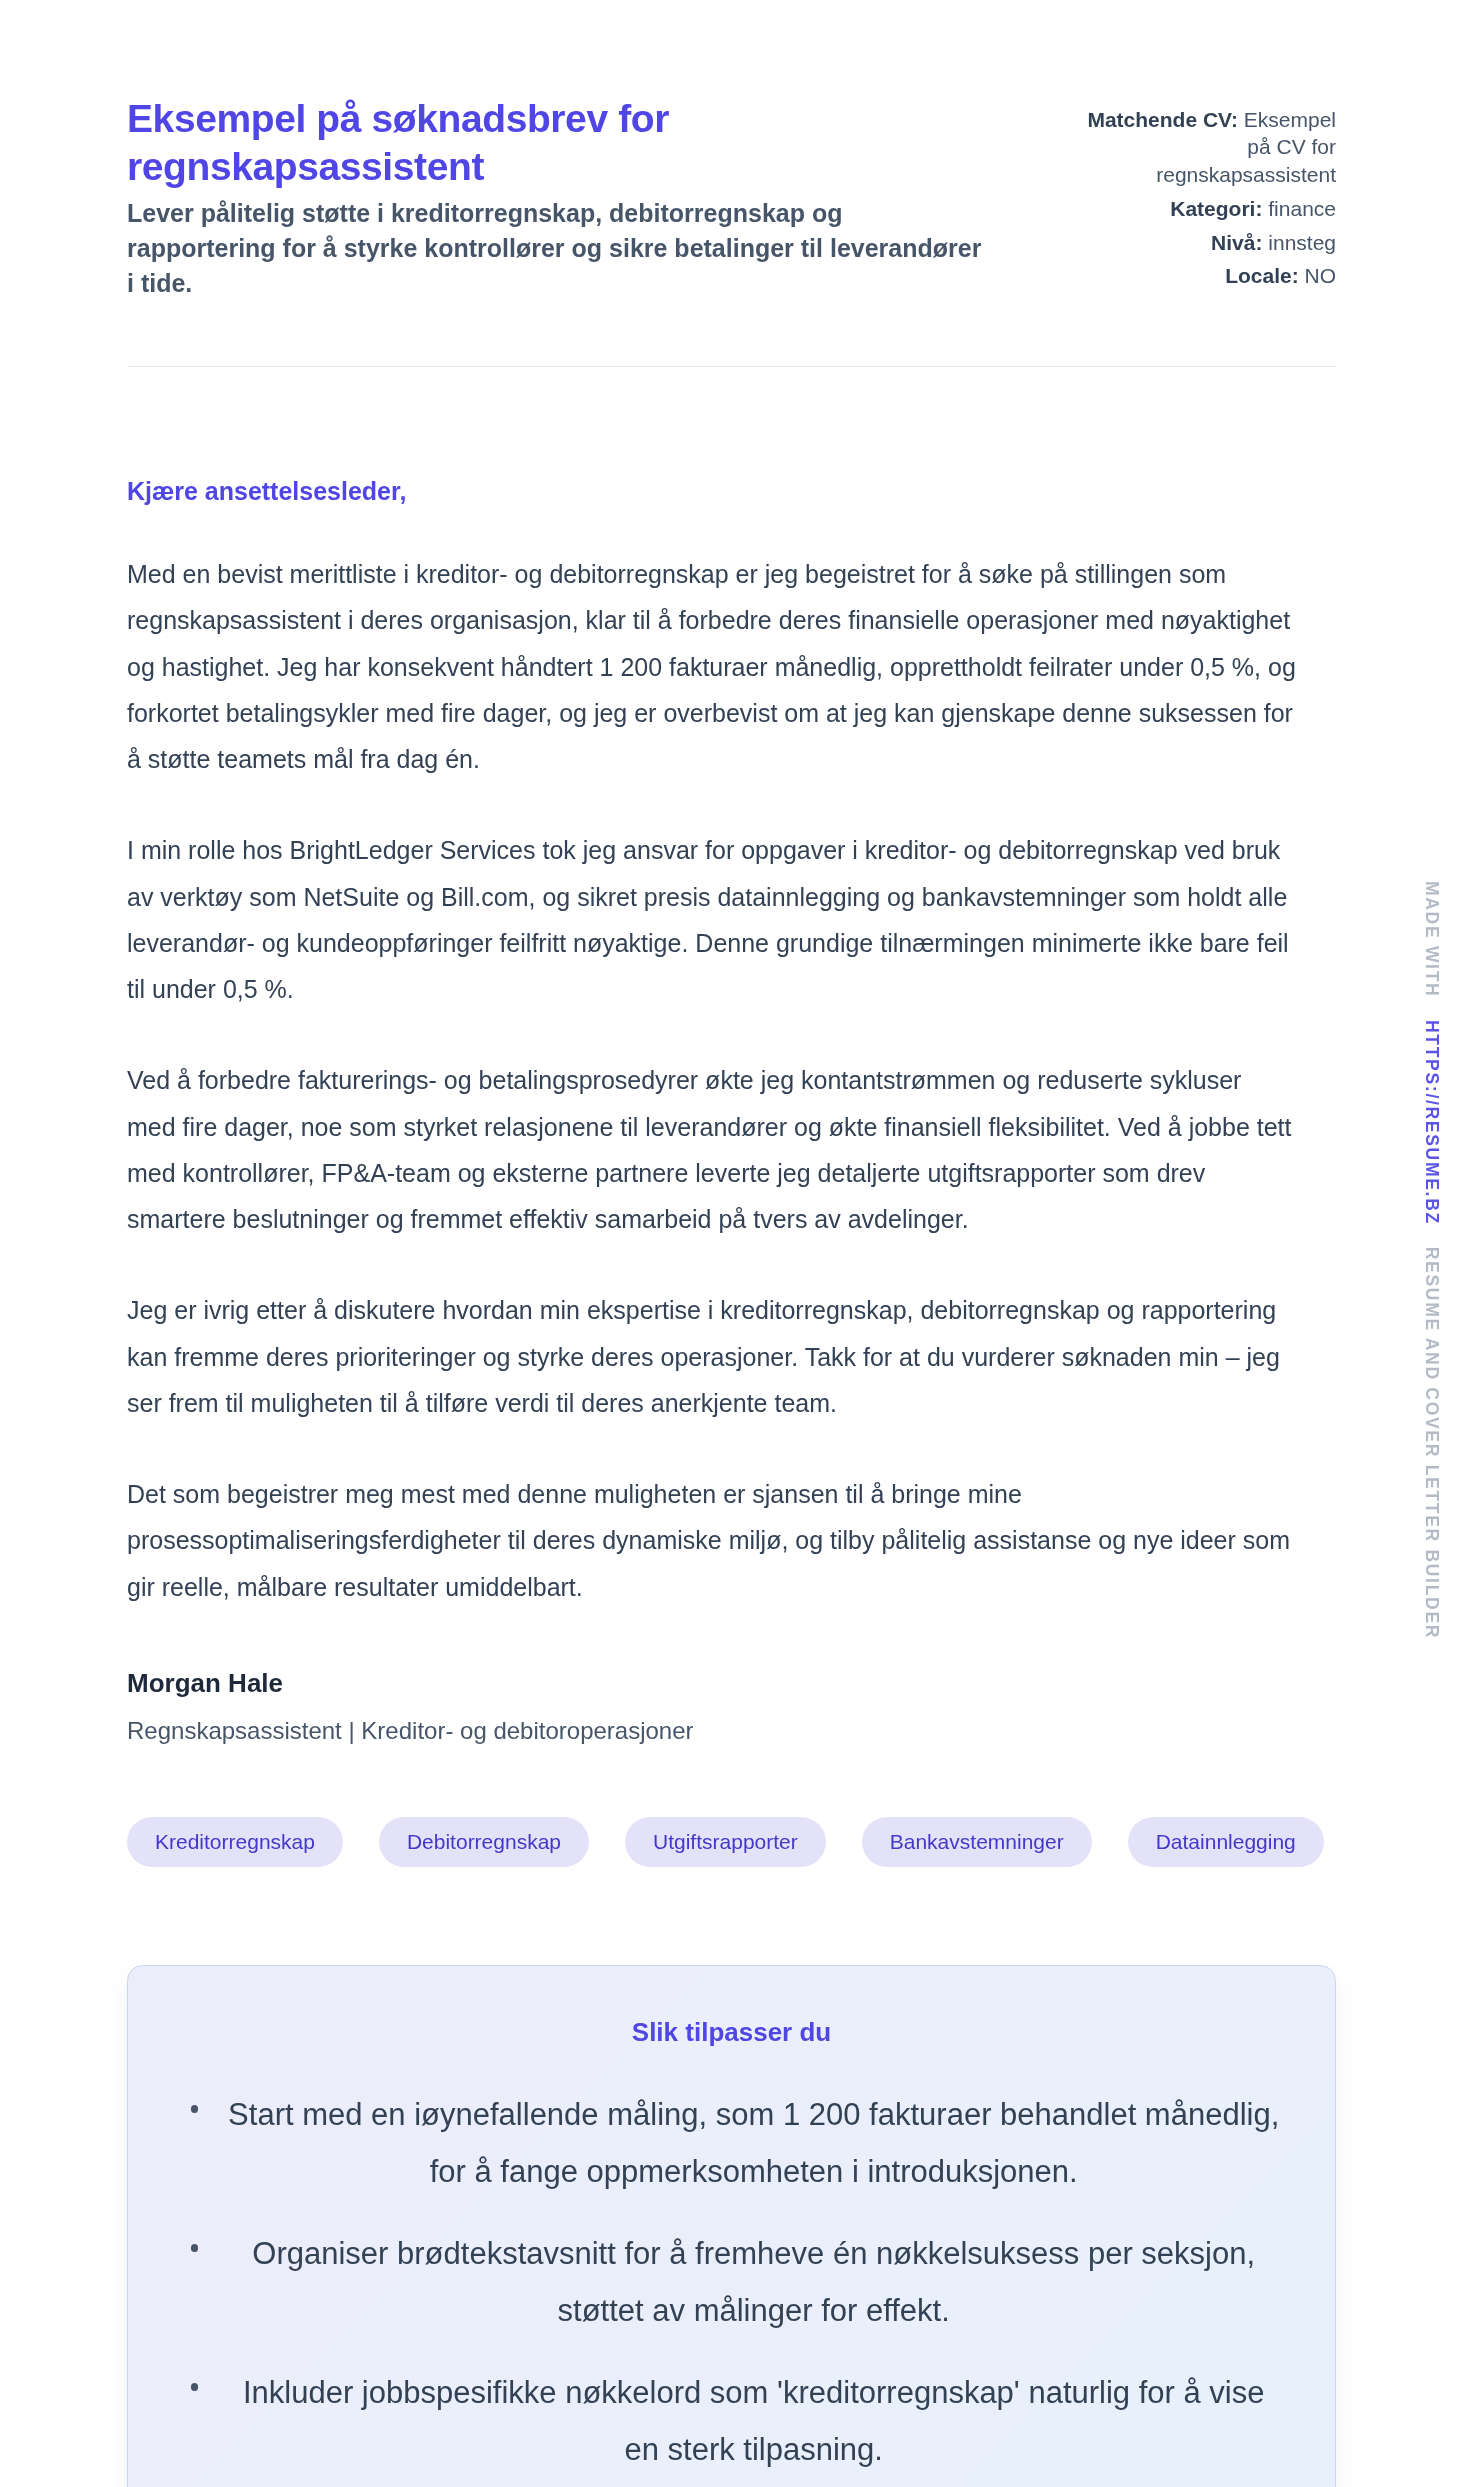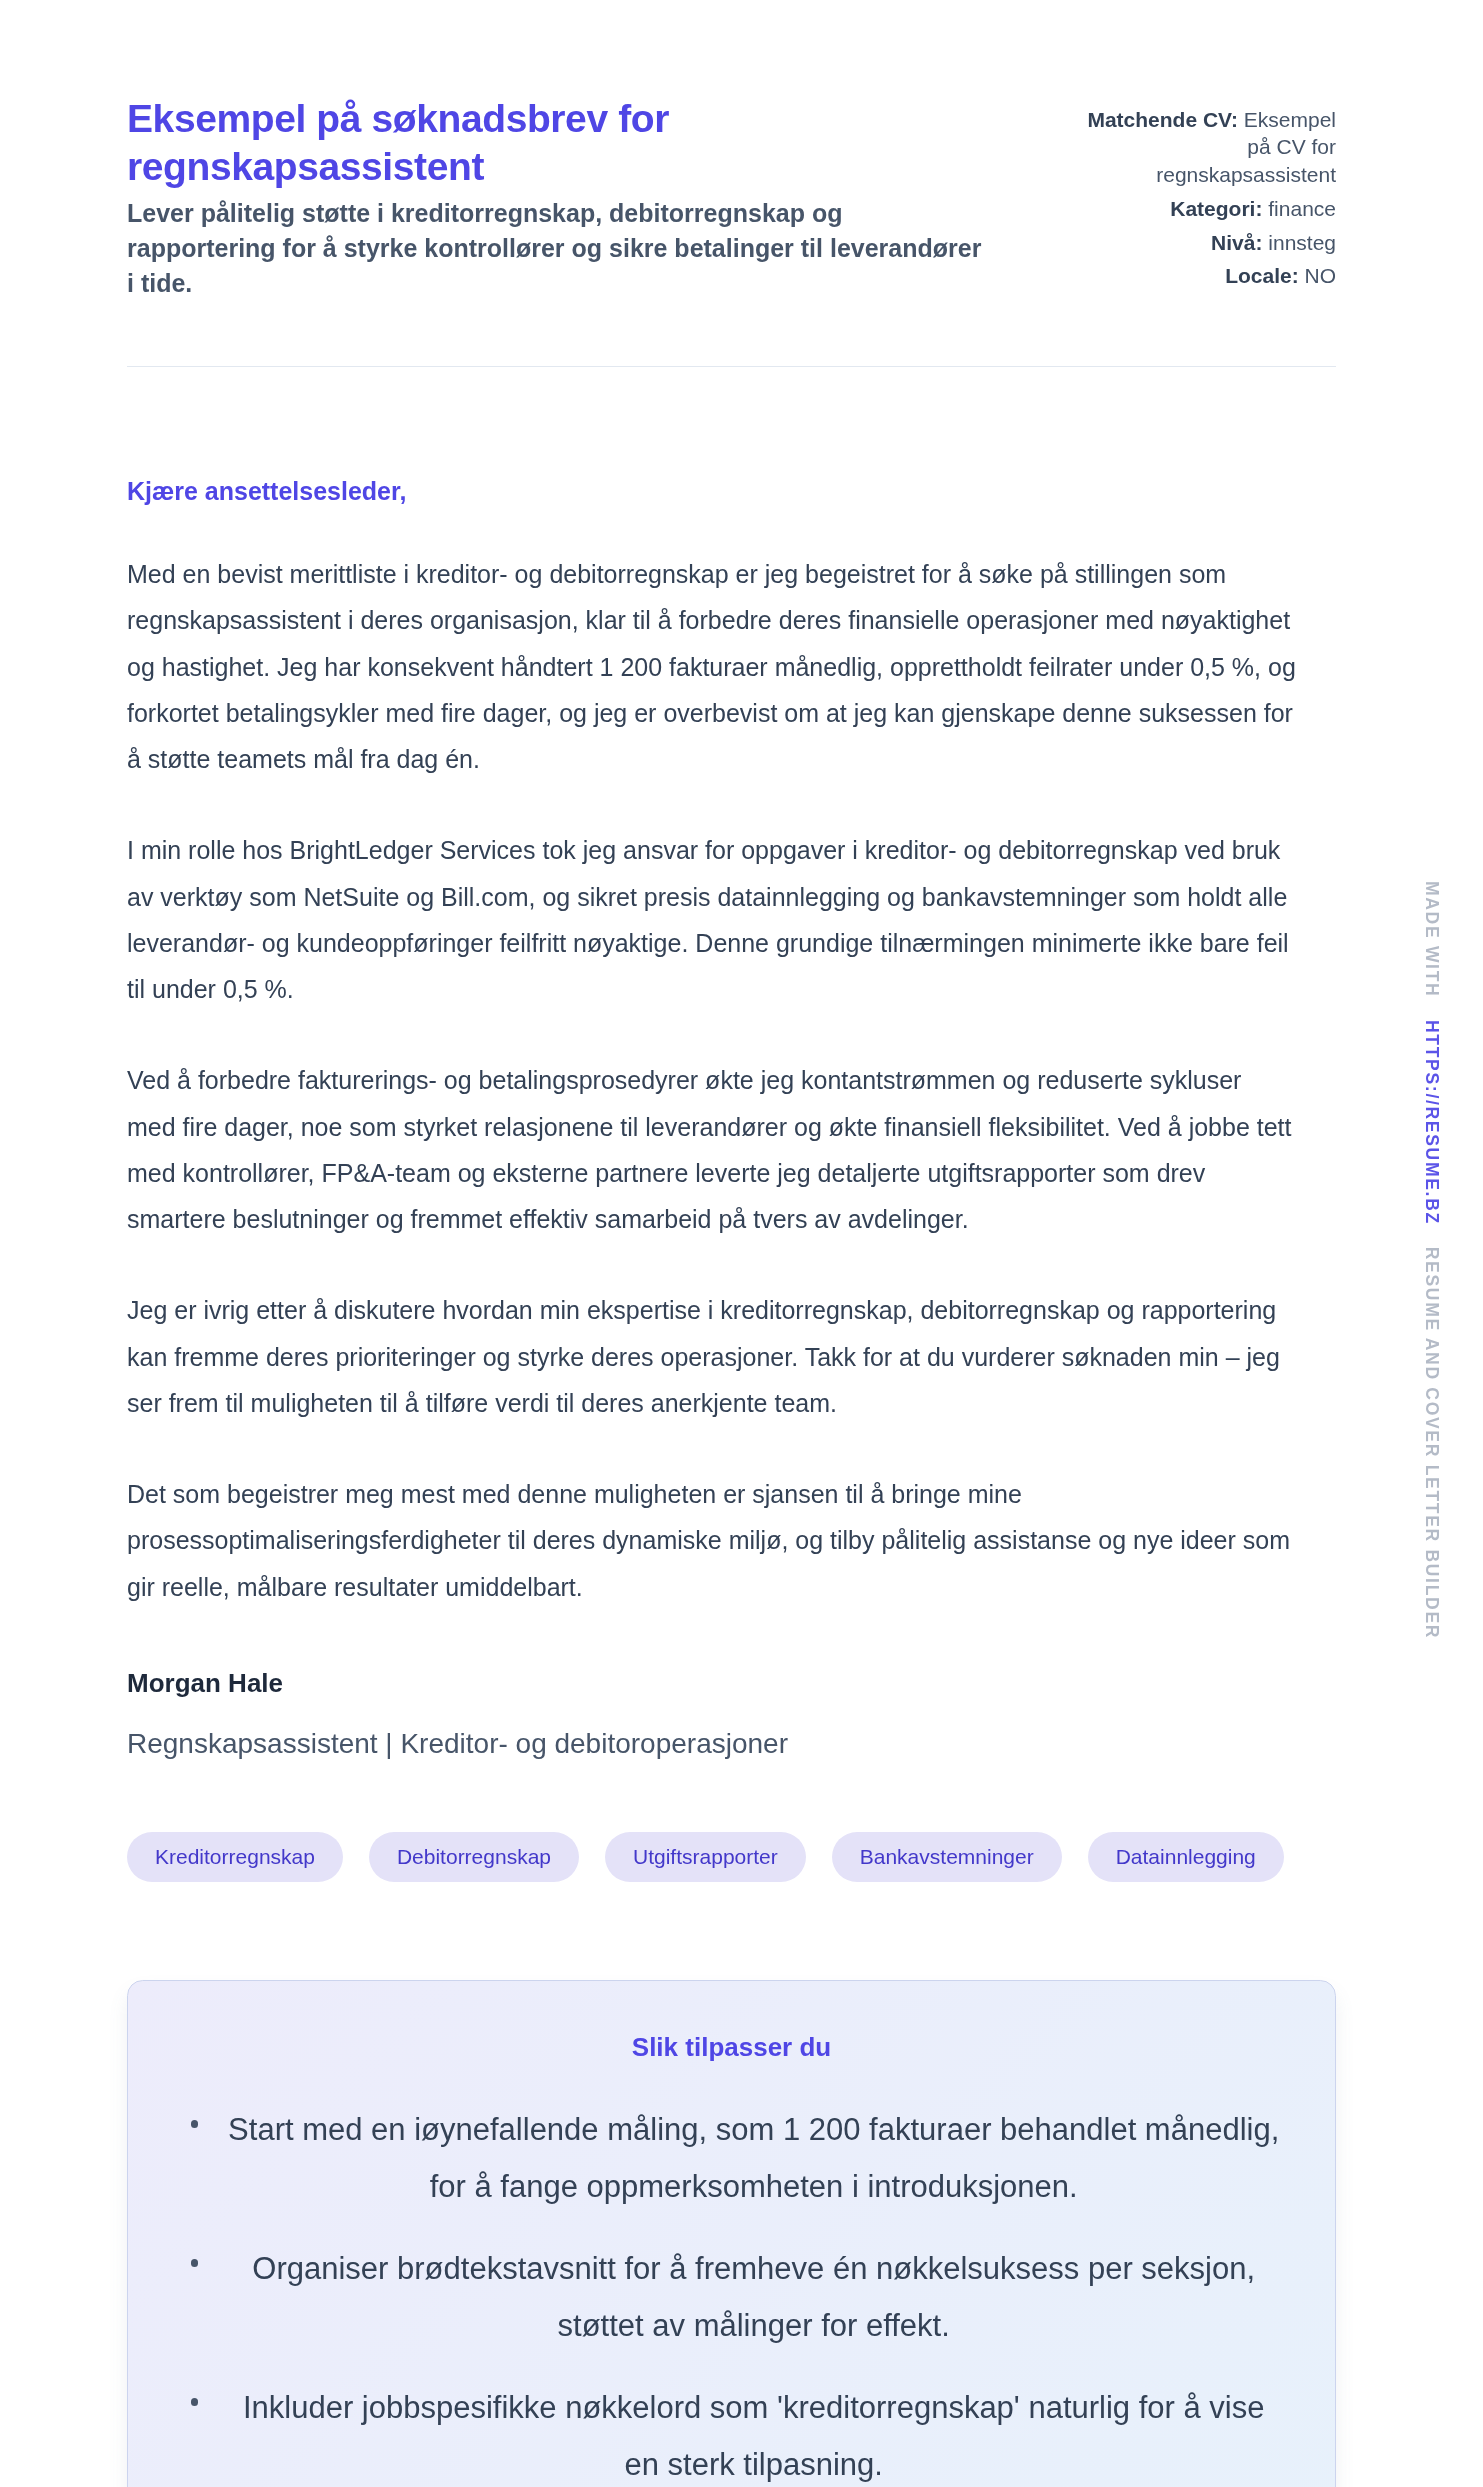--- a/index.html
+++ b/index.html
@@ -75,30 +75,30 @@
   }
 
   
   .signature { margin-top: 58px; }
   .signature-name {
     font-size: 26px;
     font-weight: bold;
     color: #1e293b;
   }
   .signature-role {
-    margin-top: 29px;
-    font-size: 28px;
+    margin-top: 18px;
+    font-size: 24px;
     color: #475569;
   }
 
   
   .tags-row {
     margin-top: 72px;
     display: flex;
-    gap: 26px;
+    gap: 36px;
     flex-wrap: wrap;
   }
   .skill-tag {
     background: #e4e2f8;
     color: #4338ca;
     font-size: 21px;
     padding: 13px 28px;
     border-radius: 872px;
     white-space: nowrap;
   }

